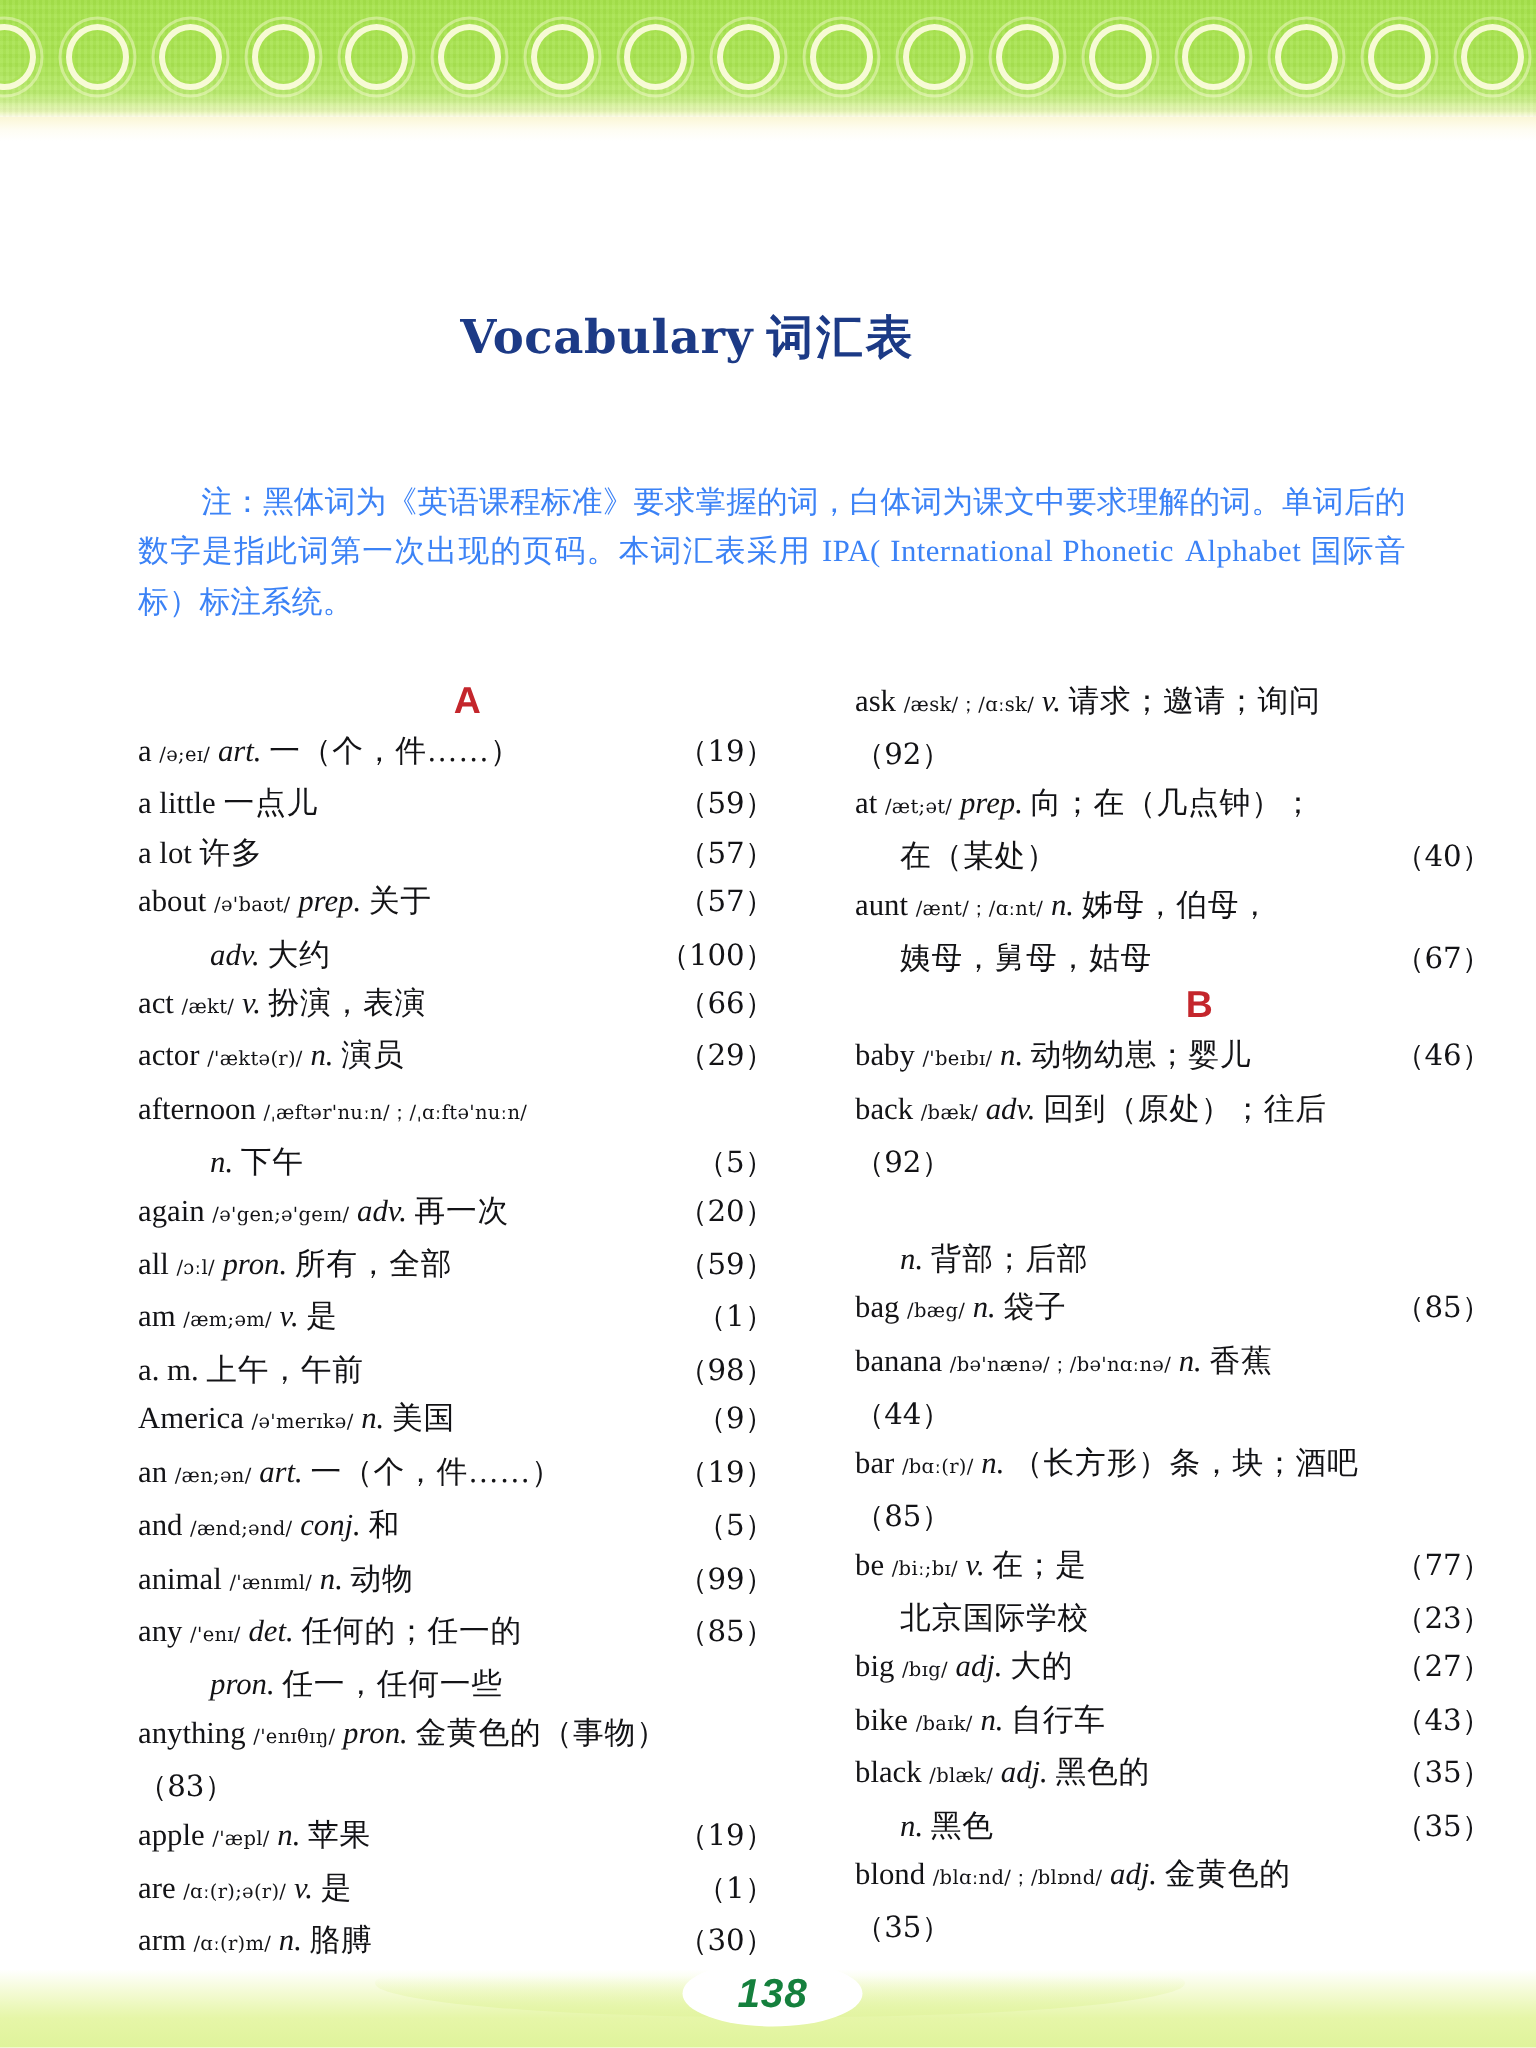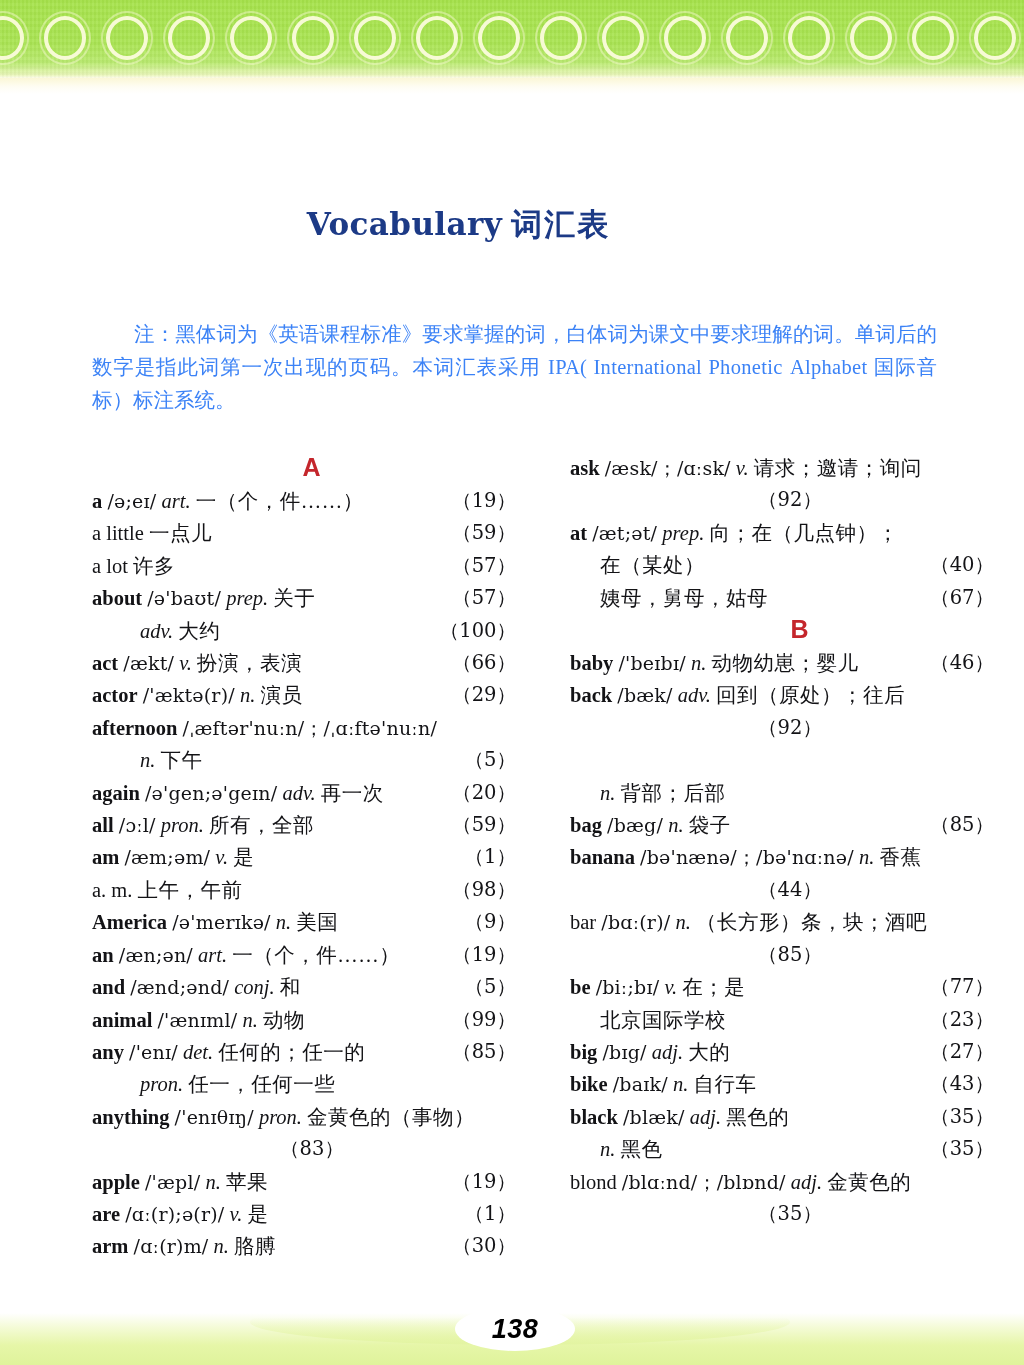--- a/index.html
+++ b/index.html
@@ -79,21 +79,21 @@
     background: #ffffff;
     display: flex;
     align-items: center;
     justify-content: center;
   }
   #page-number-badge .pn {
     font-family: "Liberation Sans", sans-serif;
     font-weight: bold;
     font-style: italic;
     font-size: 27px;
-    color: #000000;
+    color: #15803d;
     letter-spacing: .5px;
   }
 
   
   #page-title {
     position: absolute;
     top: 204px;
     left: 0;
     width: 917px;
     text-align: center;
@@ -154,38 +154,38 @@
     line-height: 32.4px;
     color: #131316;
   }
   .entry .line {
     position: relative;
     white-space: nowrap;
   }
   .entry .line.indent { padding-left: 48px; }
   .entry .line.indent-sm { padding-left: 30px; }
 
-  .hw       { font-weight: bold; }
+  .hw       { font-weight: normal; }
   .hw.light { font-weight: normal; }
-  .ipa      { font-family: "DejaVu Serif", serif; font-size:19px; letter-spacing:.2px; }
+  .ipa      { font-family: "DejaVu Serif", serif; font-size:13px; letter-spacing:.2px; }
   .pos      { font-style: italic; font-family: "Liberation Serif", serif; }
   .cn       { letter-spacing: .5px; }
 
   .pg {
     position: absolute;
     right: 16px;
     top: 0;
     white-space: nowrap;
     font-family: "DejaVu Serif", serif;
     font-size: 19.5px;
   }
   .pg.own-line {
     position: static;
     display: block;
-    text-align: center;
+    text-align: left;
   }
   .ln-right { text-align: right; }
 </style>
 </head>
 <body>
 
 <div id="header-band">
   <div class="grain"></div>
   <div id="rings">
       <div class="ring" style="left: -18px;"></div>
@@ -292,20 +292,21 @@
         <div class="line"><span class="hw">ask</span> <span class="ipa">/æsk/；/ɑːsk/</span> <span class="pos">v.</span> <span class="cn">请求；邀请；询问</span></div>
         <div class="line ln-right">
           <span class="pg own-line">（92）</span>
         </div>
       </div>
       <div class="entry">
         <div class="line"><span class="hw">at</span> <span class="ipa">/æt;ət/</span> <span class="pos">prep.</span> <span class="cn">向；在（几点钟）；</span></div>
         <div class="line indent-sm"><span class="cn">在（某处）</span><span class="pg">（40）</span></div>
       </div>
       <div class="entry">
+        <div class="line"><span class="hw">aunt</span> <span class="ipa">/ænt/；/ɑːnt/</span> <span class="pos">n.</span> <span class="cn">姊母，伯母，</span></div>
         <div class="line indent-sm"><span class="cn">姨母，舅母，姑母</span><span class="pg">（67）</span></div>
       </div>
       <div class="letter-head shift-right">B</div>
       <div class="entry">
         <div class="line"><span class="hw">baby</span> <span class="ipa">/'beɪbɪ/</span> <span class="pos">n.</span> <span class="cn">动物幼崽；婴儿</span><span class="pg">（46）</span></div>
       </div>
       <div class="entry">
         <div class="line"><span class="hw">back</span> <span class="ipa">/bæk/</span> <span class="pos">adv.</span> <span class="cn">回到（原处）；往后</span></div>
         <div class="line ln-right">
           <span class="pg own-line">（92）</span>

